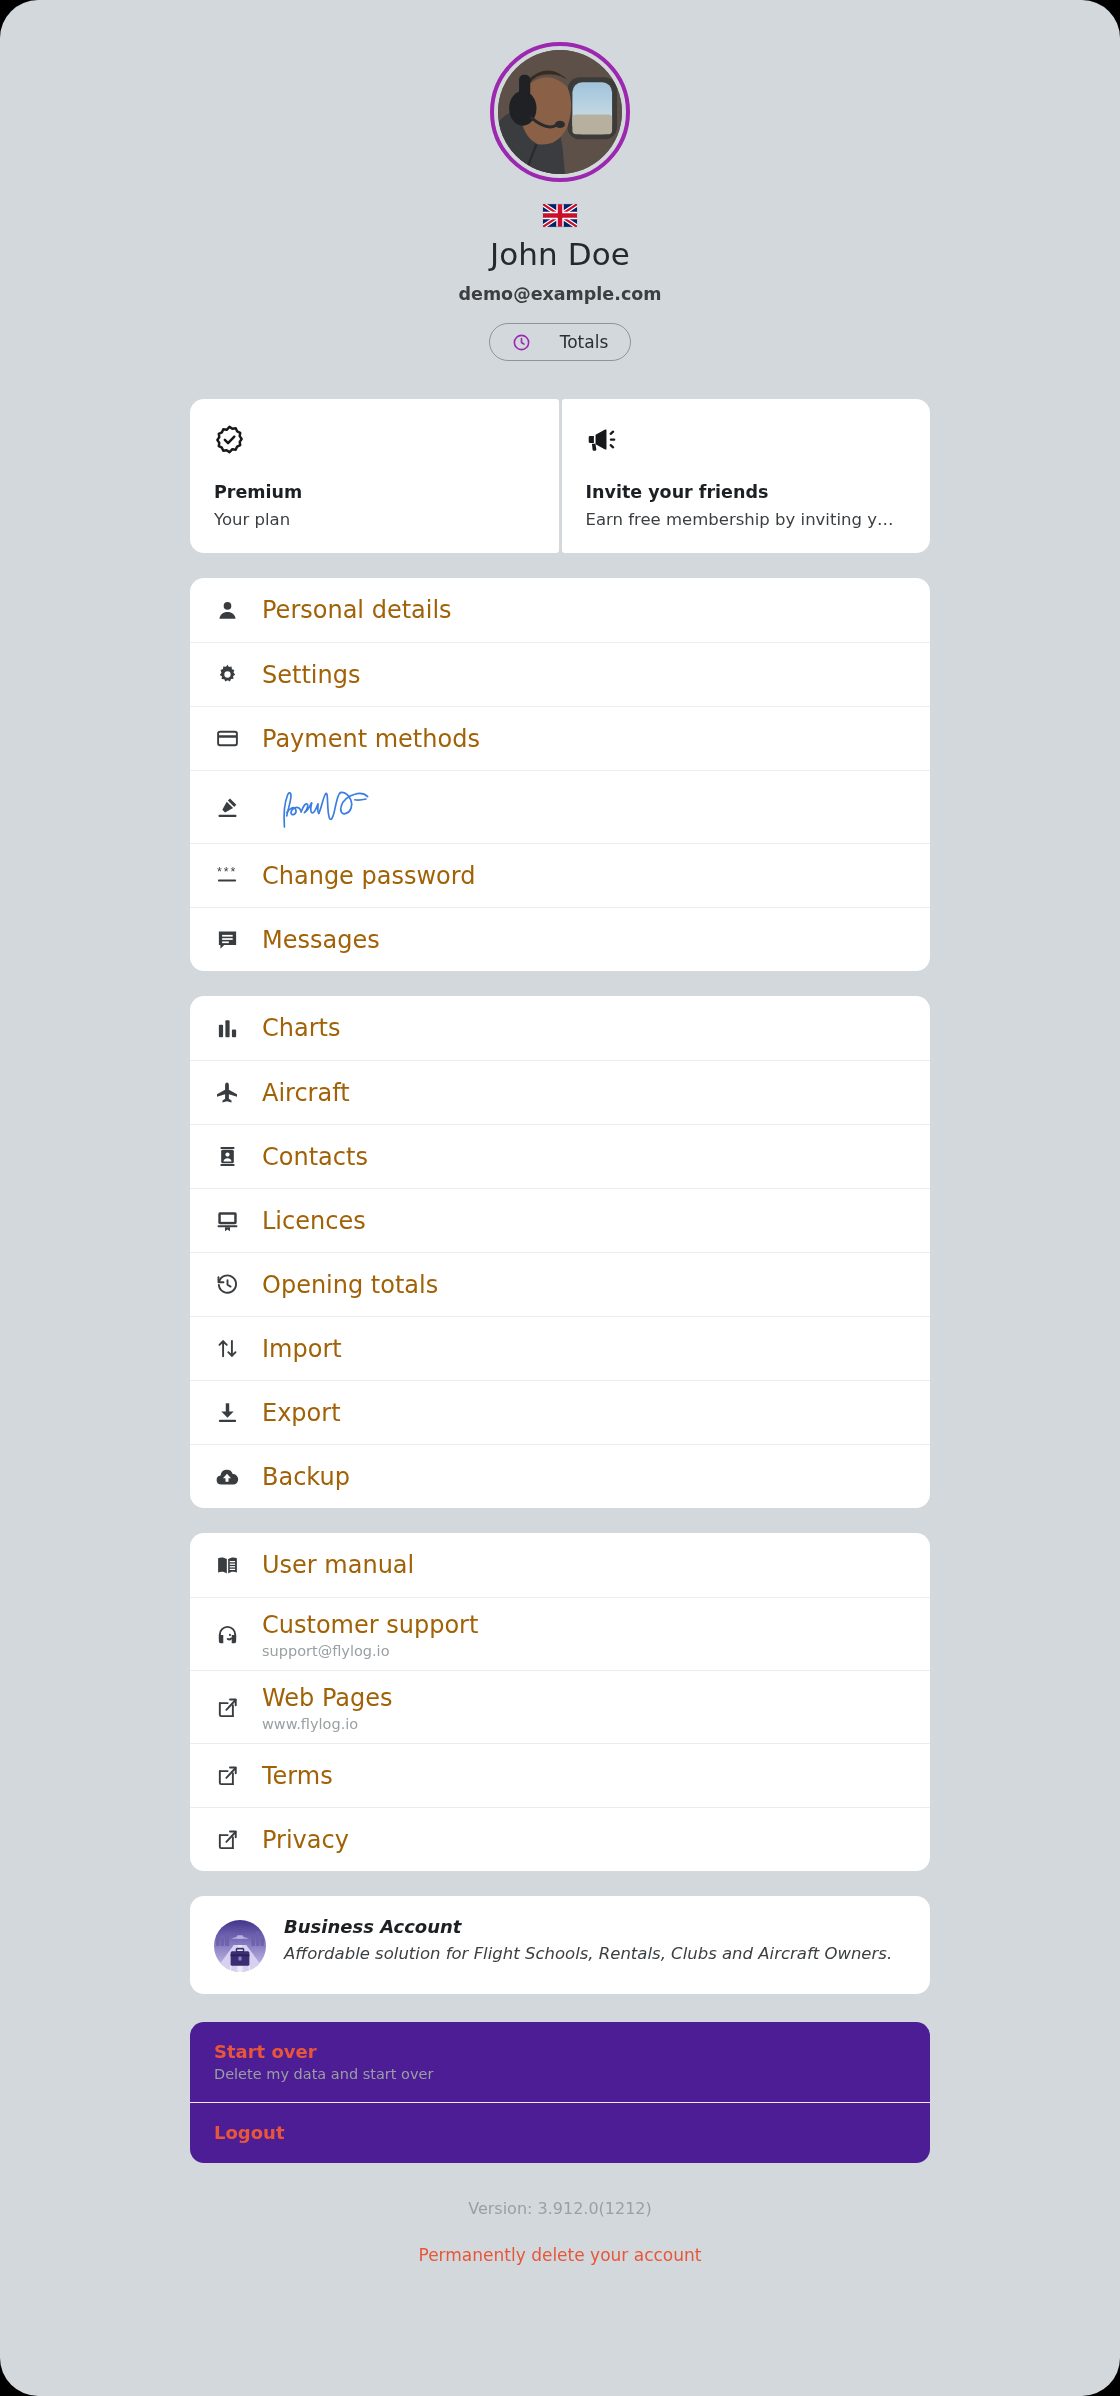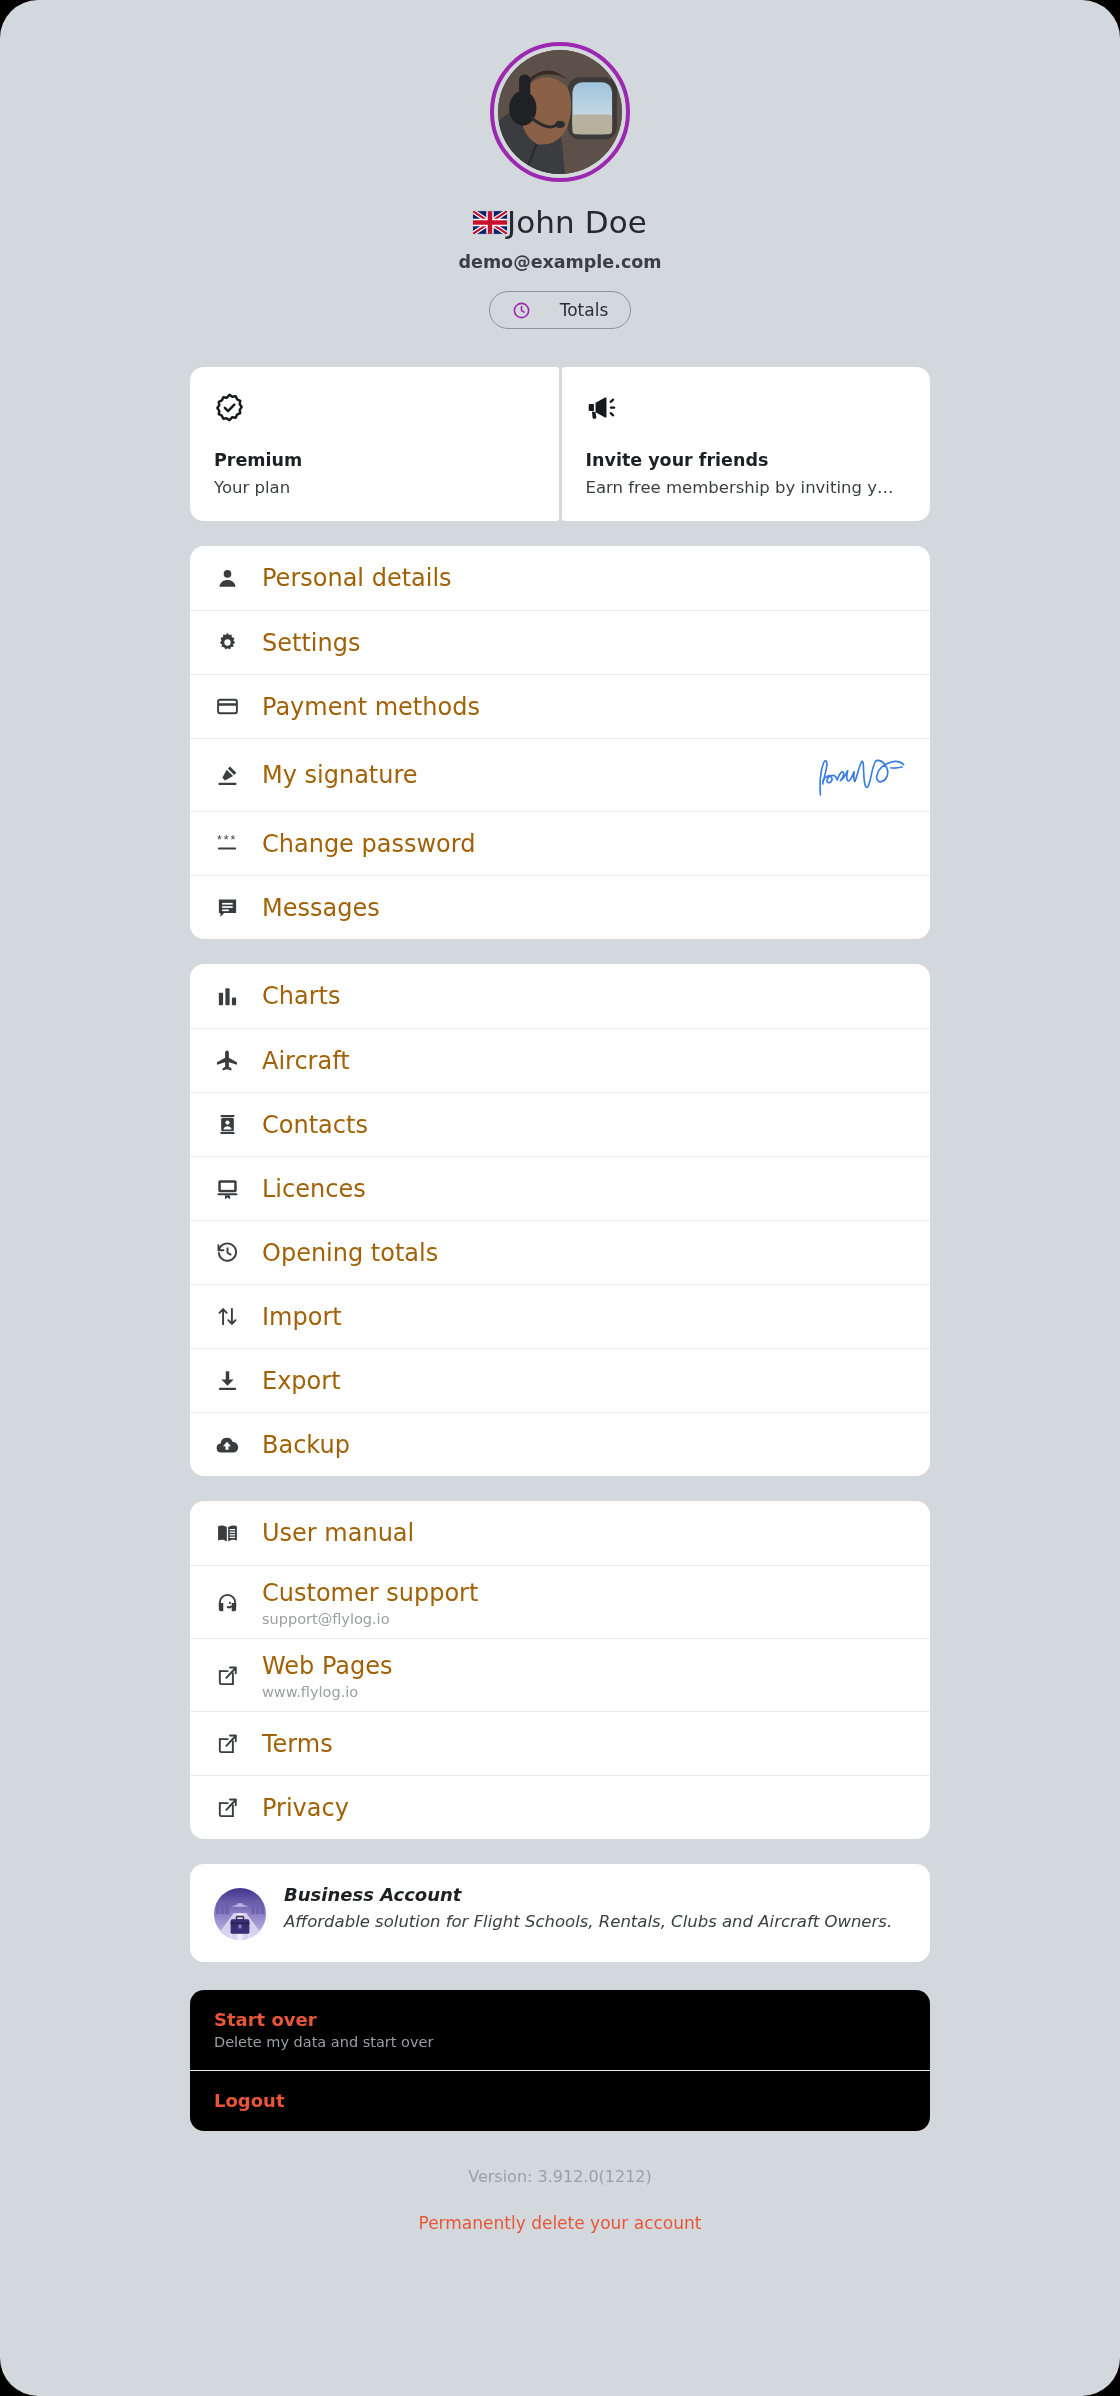--- a/index.html
+++ b/index.html
@@ -35,20 +35,22 @@
     border-radius: 50%;
     overflow: hidden;
     position: relative;
     background: #6b5a4c;
   }
   .avatar svg { display:block; width:100%; height:100%; }
 
   .name-row {
     margin-top: 22px;
     display: flex; align-items: center; justify-content: center;
+    gap: 9px;
+    flex-direction: column;
   }
   .flag {
     width: 34px; height: 23px;
     border-radius: 2px;
     flex: none;
     box-shadow: 0 0 1px rgba(0,0,0,.4);
   }
   .flag svg { display:block; width:100%; height:100%; }
   .name {
     font-size: 31px;
@@ -147,21 +149,21 @@
   }
   .biz-thumb svg { display: block; width: 100%; height: 100%; }
   .biz-title { font-size: 18px; font-weight: 700; color: #1d2022; }
   .biz-sub {
     font-size: 16.5px; color: #3b3f42;
     margin-top: 5px; line-height: 1.4;
   }
 
   .danger-group {
     margin-top: 28px;
-    background: #000000;
+    background: #4c1d95;
     border-radius: 14px;
     overflow: hidden;
   }
   .danger-row {
     padding: 19px 24px 20px;
     border-top: 1px solid #ececec;
     cursor: pointer;
   }
   .danger-row:first-child { border-top: none; }
   .danger-lbl { font-size: 18px; font-weight: 700; color: #e8563a; }
@@ -309,21 +311,20 @@
       <div class="row tall">
         <span class="ico">
           <svg width="23" height="23" viewBox="0 0 24 24">
             <g fill="#3a3d40">
               <path d="M14.6 2.6l6.6 6.6-2.2 2.2-6.6-6.6z"></path>
               <path d="M11.2 6l6.6 6.6-8.3 4.6-2.9-2.9z"></path>
               <rect x="2.6" y="19.6" width="18.8" height="2.2" rx="1"></rect>
             </g>
           </svg>
         </span>
-        <span class="txt"><span class="lbl">My signature</span></span>
         <span class="sig">
           <svg viewBox="0 0 120 54" fill="none" stroke="#3b7de0" stroke-width="2.1" stroke-linecap="round" stroke-linejoin="round">
             <path d="M13 52 C12 38 13 22 17 12 C19 7 22 9 21 16 C20 24 17 31 16 38"></path>
             <path d="M16 34 C20 28 25 26 27 30 C29 34 25 38 22 36 C20 34 22 30 26 28 C30 26 33 29 34 33"></path>
             <path d="M34 33 C37 25 40 21 42 24 C43 27 40 32 38 34 C41 32 45 26 47 22"></path>
             <path d="M47 22 C46 27 45 32 47 34 C50 36 53 28 55 23 C55 29 54 33 56 35"></path>
             <path d="M56 35 C59 30 62 12 65 10 C68 9 66 30 69 40 C71 46 74 40 76 30 C78 20 80 10 83 9"></path>
             <path d="M83 9 C88 8 93 12 96 18 C99 25 96 33 90 35 C85 37 82 32 84 26 C86 19 93 13 101 11 C108 9 114 11 117 14"></path>
             <path d="M101 18 C106 19 111 18 115 17"></path>
           </svg>

